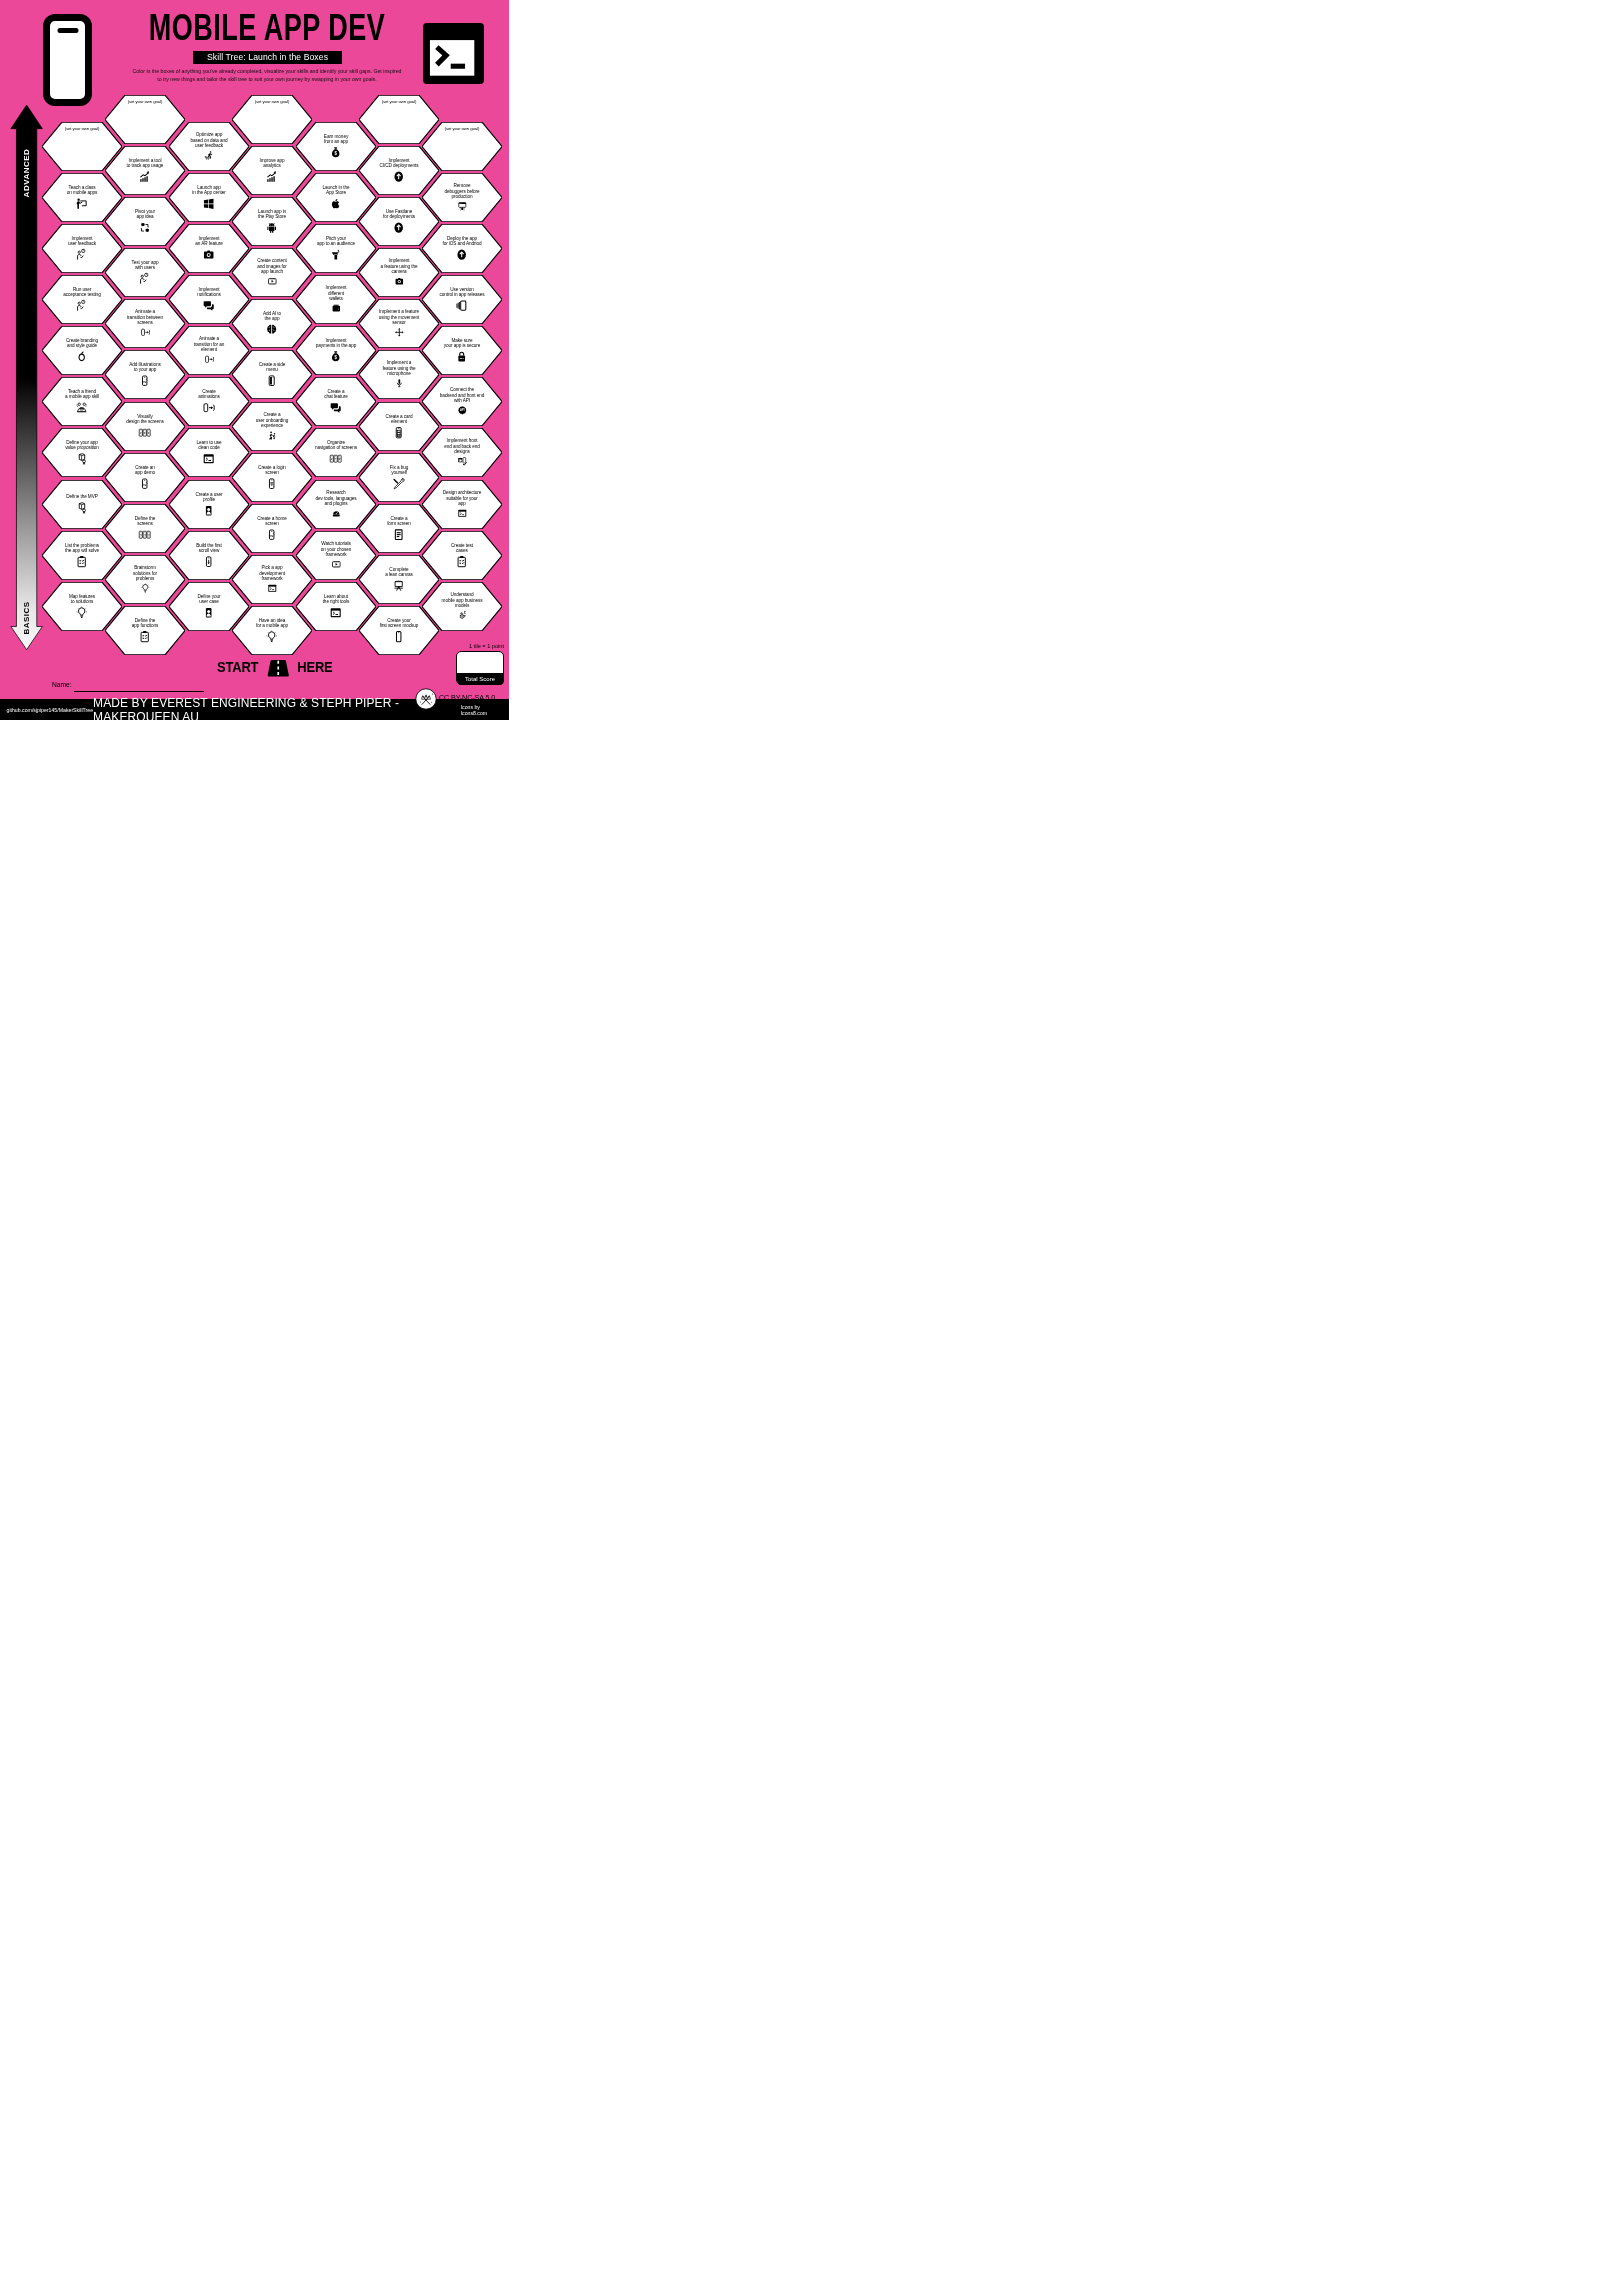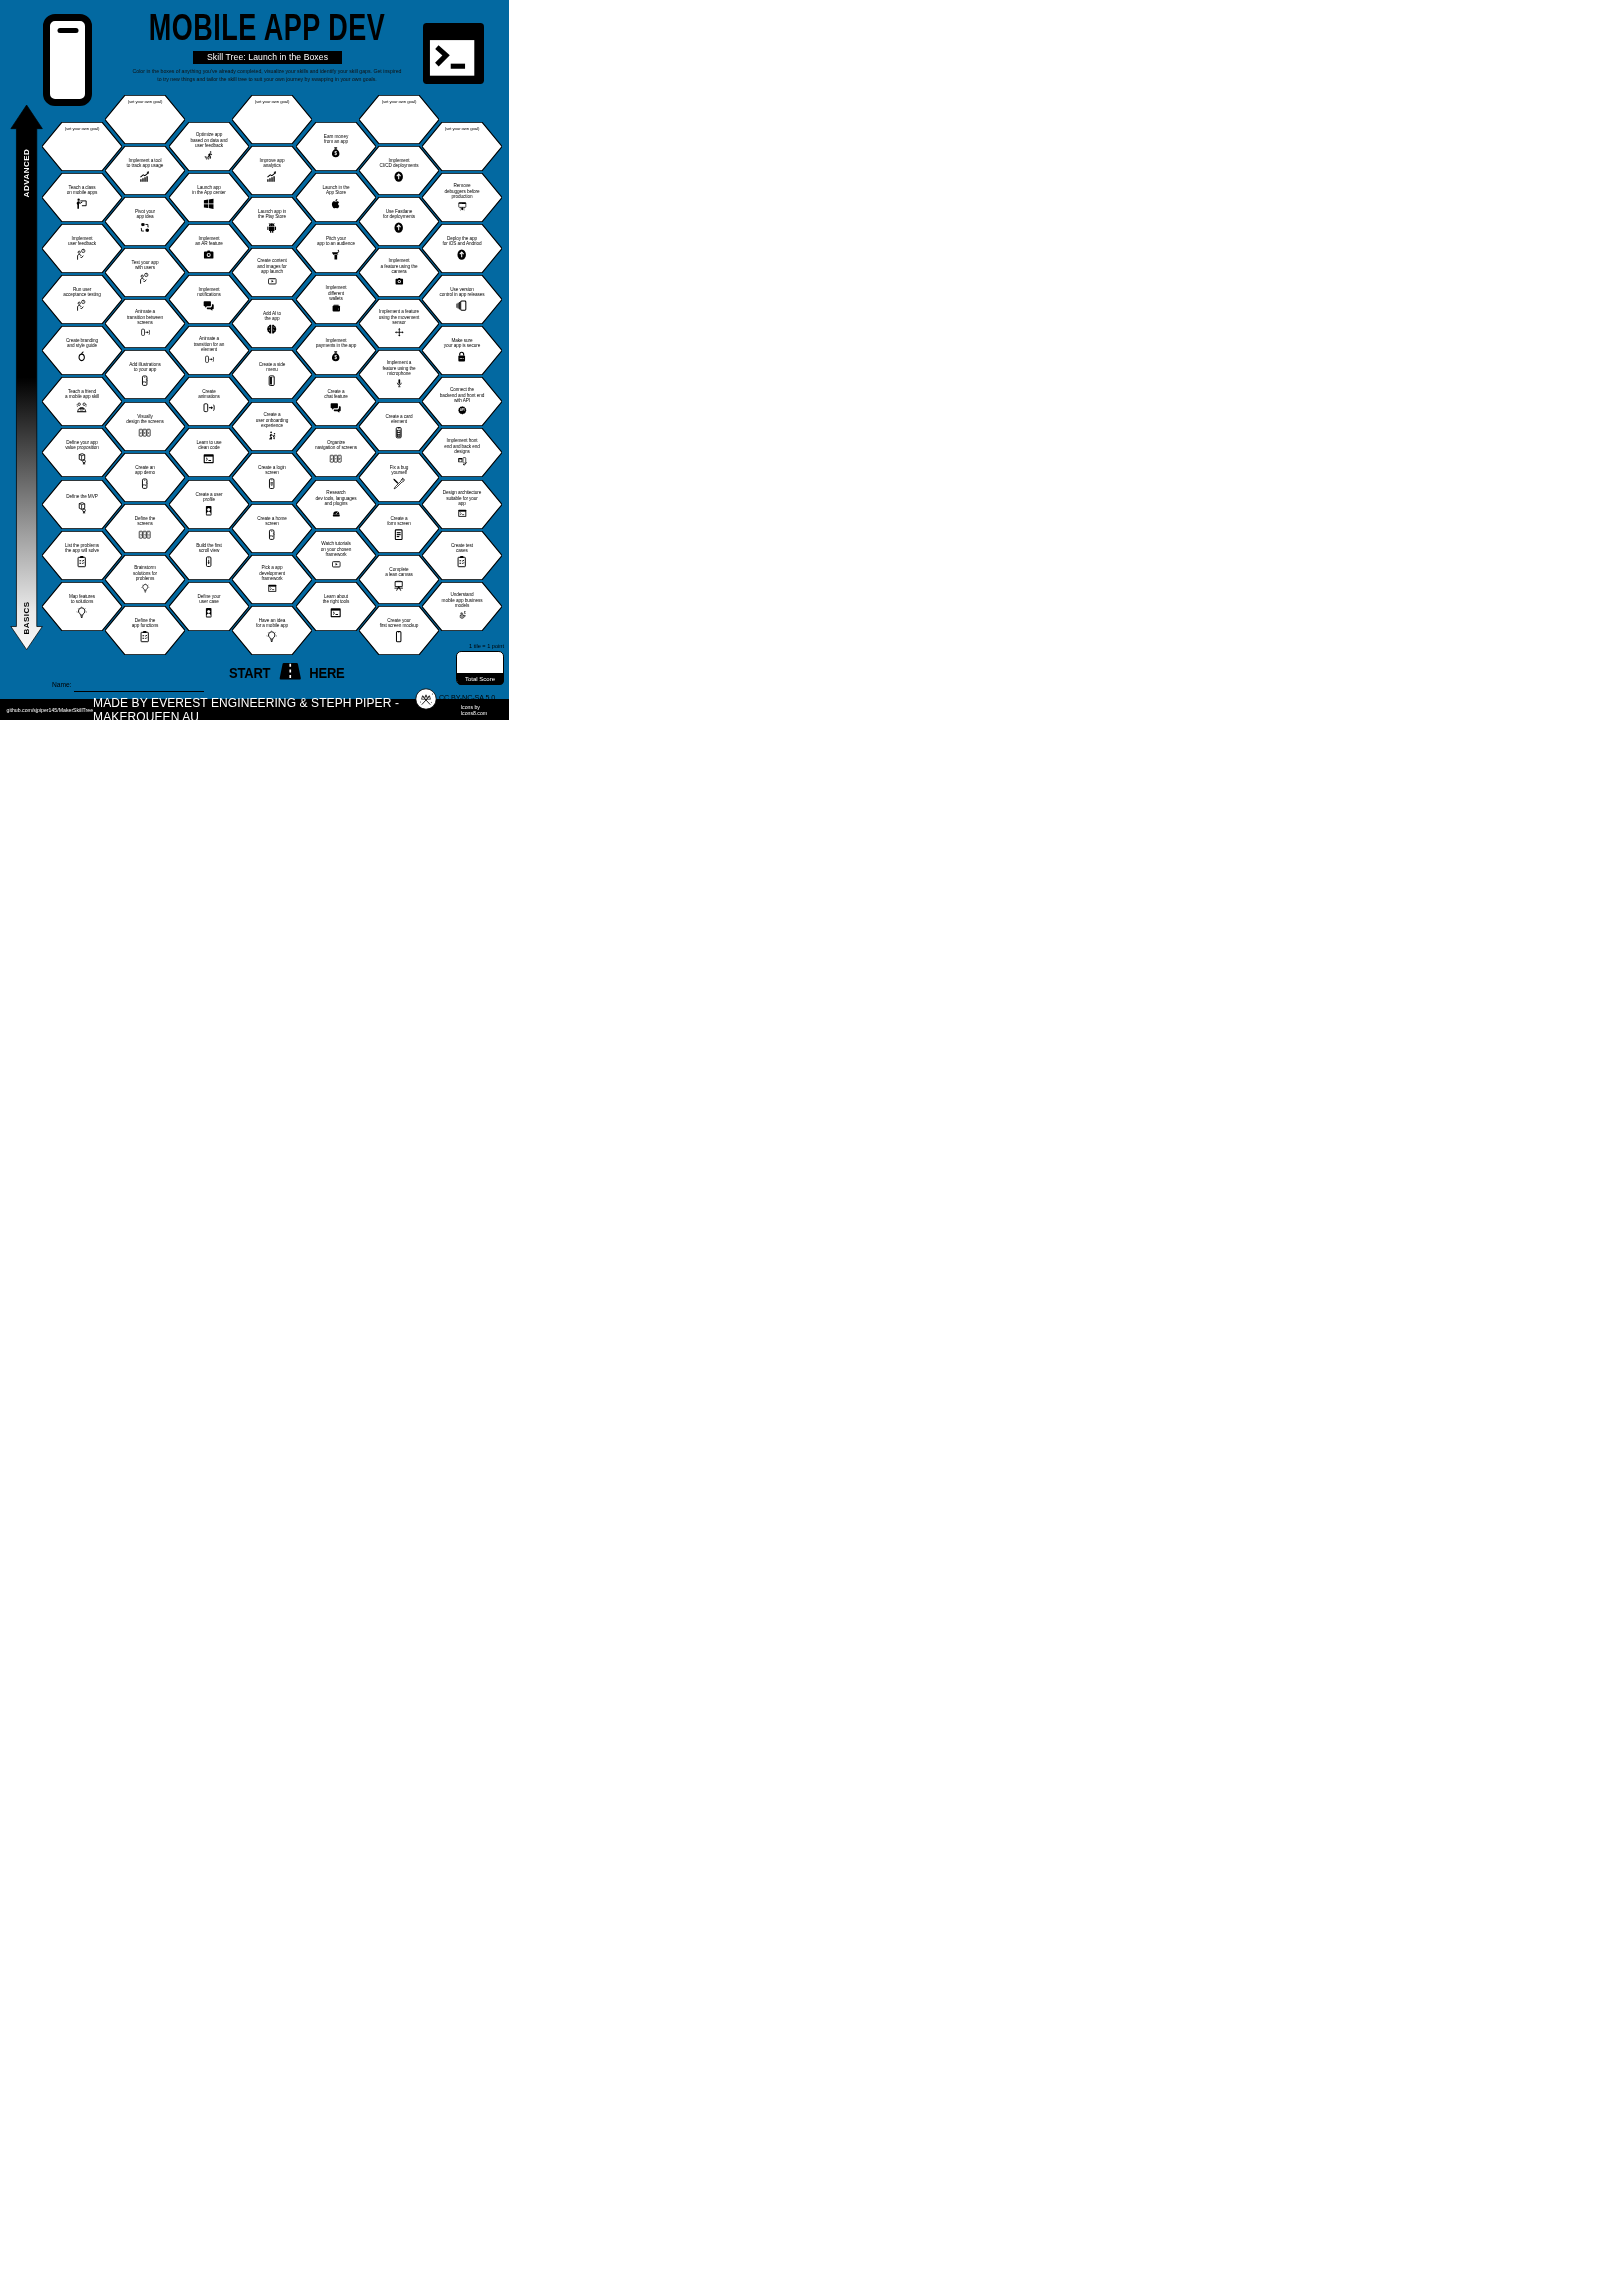--- a/index.html
+++ b/index.html
@@ -1,16 +1,16 @@
 <!DOCTYPE html>
 <html style="font-size:7.4px"><head>
 <meta charset="utf-8">
 <style>
   html,body{margin:0;padding:0;background:#fff;}
-  #page{position:relative;width:509px;height:720px;background:#0369a1;overflow:hidden;
+  #page{position:relative;width:509px;height:720px;background:#ec4899;overflow:hidden;
         font-family:"Liberation Sans",sans-serif;color:#000;}
   
   #title{position:absolute;left:118px;top:8.3px;width:298px;text-align:center;
          font-size:27px;font-weight:800;letter-spacing:0.5px;transform:scaleY(1.34);
          transform-origin:top center;white-space:nowrap;}
   #subtitle{position:absolute;left:193px;top:51px;width:149px;height:12.5px;background:#000;
             color:#fff;font-size:8.6px;line-height:12.5px;text-align:center;letter-spacing:0.1px;}
   #desc{position:absolute;left:106px;top:68px;width:322px;text-align:center;
         font-size:5.2px;line-height:1.5;color:#111;}
   #phone-hero{position:absolute;left:43px;top:14px;width:49px;height:92px;
@@ -28,21 +28,21 @@
   .hex svg.bg{position:absolute;left:0;top:0;width:100%;height:100%;}
   .hex .content{position:absolute;left:0;top:0;right:0;bottom:0;display:flex;flex-direction:column;
                 align-items:center;justify-content:center;gap:1.4px;padding:2.3px 8.3px;box-sizing:border-box;
                 text-align:center;}
   .hex .label{font-size:4.7px;line-height:1.16;white-space:pre-line;letter-spacing:-0.1px;}
   .hex.goal .content{justify-content:flex-start;padding-top:3.7px;}
   .hex.goal .label{font-size:4.3px;}
   .hex .icon{display:flex;align-items:center;justify-content:center;}
   .hex .icon svg{display:block;width:100%;height:100%;}
   
-  #start-here{position:absolute;left:217px;top:659px;display:flex;align-items:flex-end;gap:4.2px;height:21px;margin-left:12px;}
+  #start-here{position:absolute;left:217px;top:659px;display:flex;align-items:flex-start;gap:4.2px;height:21px;}
   .start-word{font-size:13px;font-weight:800;letter-spacing:-0.2px;transform:scaleY(1.18);white-space:nowrap;}
   
   #name-row{position:absolute;left:52px;top:681px;font-size:6.7px;}
   #name-line{position:absolute;left:74px;top:691px;width:130px;height:1.1px;background:#000;}
   
   #tile-point{position:absolute;left:456px;top:643px;width:48px;text-align:right;font-size:5.6px;}
   #score-box{position:absolute;left:456px;top:651px;width:48px;height:34px;border:1.1px solid #000;
              border-radius:5.1px;box-sizing:border-box;background:#fff;}
   #score-bar{position:absolute;left:-0.5px;right:-0.5px;bottom:-0.5px;height:12px;background:#000;color:#fff;
              font-size:6px;display:flex;align-items:center;justify-content:center;

